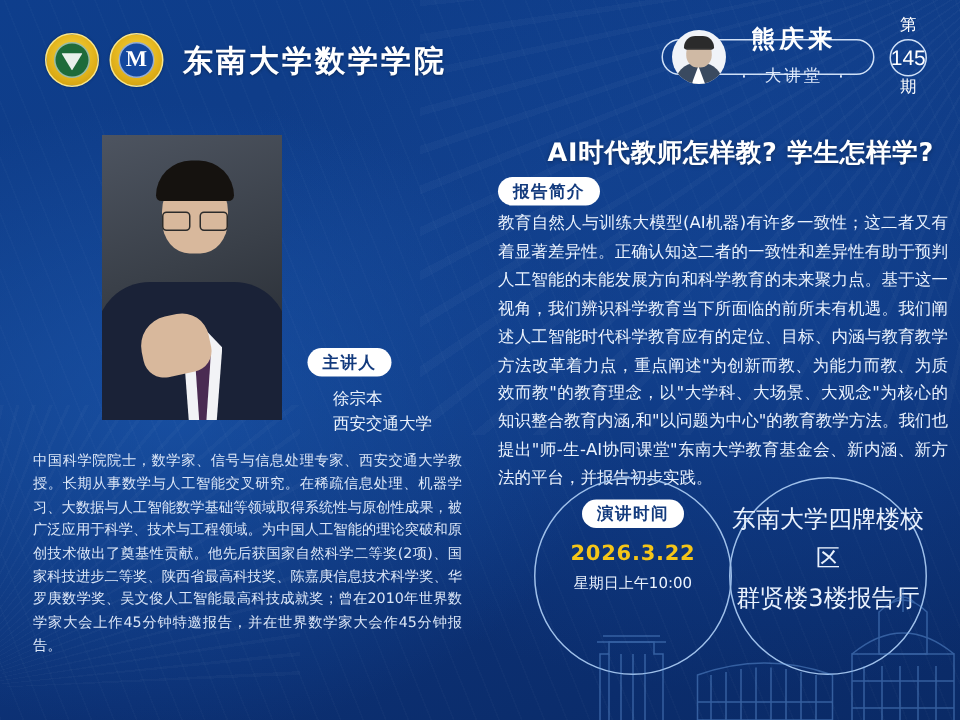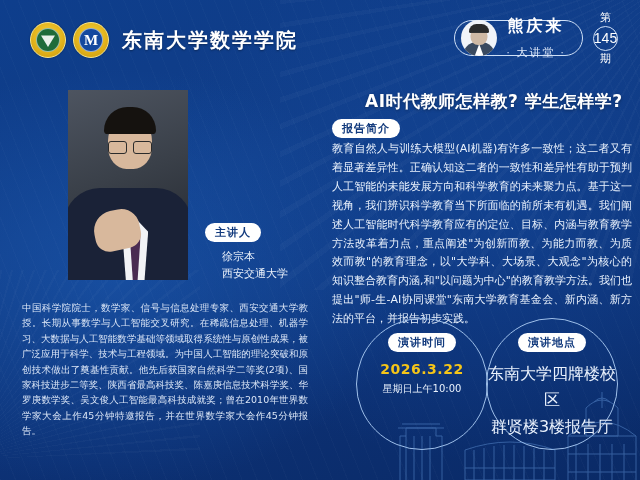--- a/index.html
+++ b/index.html
@@ -48,49 +48,49 @@
         background:#fff;clip-path:polygon(50% 100%,0 18%,100% 18%);opacity:.9;}
   .seal2 .inner{background:#14489e;}
   .seal2 .inner .m{color:#fff;font-size:15px;font-weight:bold;font-family:"Liberation Serif",serif;line-height:1;}
   .uni-name{color:#ffffff;font-size:20px;letter-spacing:2px;margin-left:6px;
       font-family:"DejaVu Sans","Liberation Sans",sans-serif;font-weight:bold;
       text-shadow:0 1px 2px rgba(0,0,0,.35);}
 
   .hdr-right{position:absolute;right:22px;top:12px;display:flex;align-items:center;gap:10px;}
   .lecture-badge{
     display:flex;align-items:center;gap:9px;
-    border:1.6px solid #cfe0f7;border-radius:26px;padding:5px 16px 5px 6px;height:36px;box-sizing:border-box;}
+    border:1.6px solid #cfe0f7;border-radius:26px;padding:5px 16px 5px 6px;height:24px;box-sizing:border-box;}
   .avatar{width:36px;height:36px;border-radius:50%;background:#f0f3f8;position:relative;overflow:hidden;flex:0 0 auto;}
   .avatar .face{position:absolute;left:50%;top:7px;transform:translateX(-50%);width:17px;height:18px;border-radius:48% 48% 45% 45%;background:#cfb9a4;}
   .avatar .hair{position:absolute;left:50%;top:4px;transform:translateX(-50%);width:20px;height:9px;border-radius:10px 10px 2px 2px;background:#2b2b2b;}
   .avatar .glass{position:absolute;left:50%;top:12px;transform:translateX(-50%);width:17px;height:4px;border-top:1.5px solid #333;}
   .avatar .body{position:absolute;left:50%;bottom:0;transform:translateX(-50%);width:32px;height:14px;border-radius:14px 14px 0 0;background:#3a4a60;}
   .avatar .shirt{position:absolute;left:50%;bottom:0;transform:translateX(-50%);width:9px;height:12px;background:#fff;clip-path:polygon(50% 0,100% 100%,0 100%);}
   .lb-text{display:flex;flex-direction:column;align-items:center;line-height:1;}
   .lb-name{color:#fff;font-size:16px;font-weight:bold;letter-spacing:3px;font-family:"DejaVu Sans",sans-serif;}
-  .lb-sub{color:#dfe9fa;font-size:11px;letter-spacing:2px;margin-top:13px;font-family:Liberation Serif, serif;}
+  .lb-sub{color:#dfe9fa;font-size:11px;letter-spacing:2px;margin-top:13px;font-family:Liberation Mono, monospace;}
   .issue{display:flex;flex-direction:column;align-items:center;color:#fff;line-height:1.05;font-size:11px;}
   .issue .num{width:23px;height:23px;border-radius:50%;border:1.4px solid #cfe0f7;
       display:flex;align-items:center;justify-content:center;font-size:14px;margin:2px 0;font-weight:normal;}
 
   
   .portrait-wrap{position:absolute;left:68px;top:90px;width:120px;height:190px;}
   .portrait{width:100%;height:100%;position:relative;overflow:hidden;
      background:linear-gradient(160deg,#4d5460 0%,#3a4049 45%,#20242b 100%);}
   .p-head{position:absolute;left:52%;top:14%;transform:translateX(-50%);width:44px;height:52px;border-radius:46% 46% 42% 42%;background:#d8b89c;}
   .p-hair{position:absolute;left:52%;top:9%;transform:translateX(-50%);width:52px;height:27px;border-radius:26px 26px 4px 4px;background:#15120f;}
   .p-glass{position:absolute;left:52%;top:27%;transform:translateX(-50%);width:44px;height:11px;}
   .p-glass:before,.p-glass:after{content:"";position:absolute;top:0;width:17px;height:11px;border:1.4px solid #2b2b2b;border-radius:3px;}
   .p-glass:before{left:0;}.p-glass:after{right:0;}
   .p-suit{position:absolute;left:50%;bottom:0;transform:translateX(-50%);width:128px;height:92px;border-radius:36px 36px 0 0;background:#1a2237;}
   .p-shirt{position:absolute;left:56%;bottom:0;transform:translateX(-50%);width:26px;height:62px;background:#f2f3f6;clip-path:polygon(50% 0,100% 22%,86% 100%,14% 100%,0 22%);}
   .p-tie{position:absolute;left:56%;bottom:0;transform:translateX(-50%);width:11px;height:54px;background:#4a2b52;clip-path:polygon(50% 0,100% 16%,72% 100%,28% 100%,0 16%);}
   .p-hands{position:absolute;left:22%;bottom:16%;width:46px;height:40px;border-radius:20px 18px 14px 14px;background:#d8b89c;transform:rotate(-12deg);}
 
-  .speaker-block{position:absolute;left:205px;top:222px;}
+  .speaker-block{position:absolute;left:205px;top:232px;}
   .pill{display:inline-block;background:#ffffff;color:#123a7d;border-radius:11px;
      padding:2px 10px;font-size:11px;font-weight:bold;letter-spacing:1px;
      font-family:"DejaVu Sans",sans-serif;}
   .sp-name{color:#eaf1fb;font-size:11px;margin-top:7px;line-height:1.5;font-family:"DejaVu Sans",sans-serif;margin-left:17px;}
 
   
   .bio{position:absolute;left:22px;top:300px;width:286px;color:#dbe6f7;font-size:9.5px;
      line-height:1.62;text-align:justify;font-family:"DejaVu Sans",sans-serif;}
 
   
@@ -189,21 +189,20 @@
   </div>
   <div class="abstract">教育自然人与训练大模型(AI机器)有许多一致性；这二者又有着显著差异性。正确认知这二者的一致性和差异性有助于预判人工智能的未能发展方向和科学教育的未来聚力点。基于这一视角，我们辨识科学教育当下所面临的前所未有机遇。我们阐述人工智能时代科学教育应有的定位、目标、内涵与教育教学方法改革着力点，重点阐述"为创新而教、为能力而教、为质效而教"的教育理念，以"大学科、大场景、大观念"为核心的知识整合教育内涵,和"以问题为中心"的教育教学方法。我们也提出"师-生-AI协同课堂"东南大学教育基金会、新内涵、新方法的平台，并报告初步实践。</div>
 
   <div class="circles">
     <div class="circ c1">
       <span class="pill cpill">演讲时间</span>
       <span class="date">2026.3.22</span>
       <span class="dsub">星期日上午10:00</span>
     </div>
     <div class="circ c2">
-      <span class="pill cpill">演讲地点</span>
       <span class="loc">东南大学四牌楼校区</span>
       <span class="loc">群贤楼3楼报告厅</span>
     </div>
   </div>
 
   <svg class="skyline" viewBox="0 0 250 92">
     <g fill="none" stroke="#6ea4e8" stroke-width="1">
       <path d="M10 92 V48 H16 V40 H46 V48 H52 V92"></path>
       <path d="M16 48 V92 M24 48 V92 M32 48 V92 M40 48 V92"></path>
       <path d="M8 40 H54 M12 36 H50"></path>

